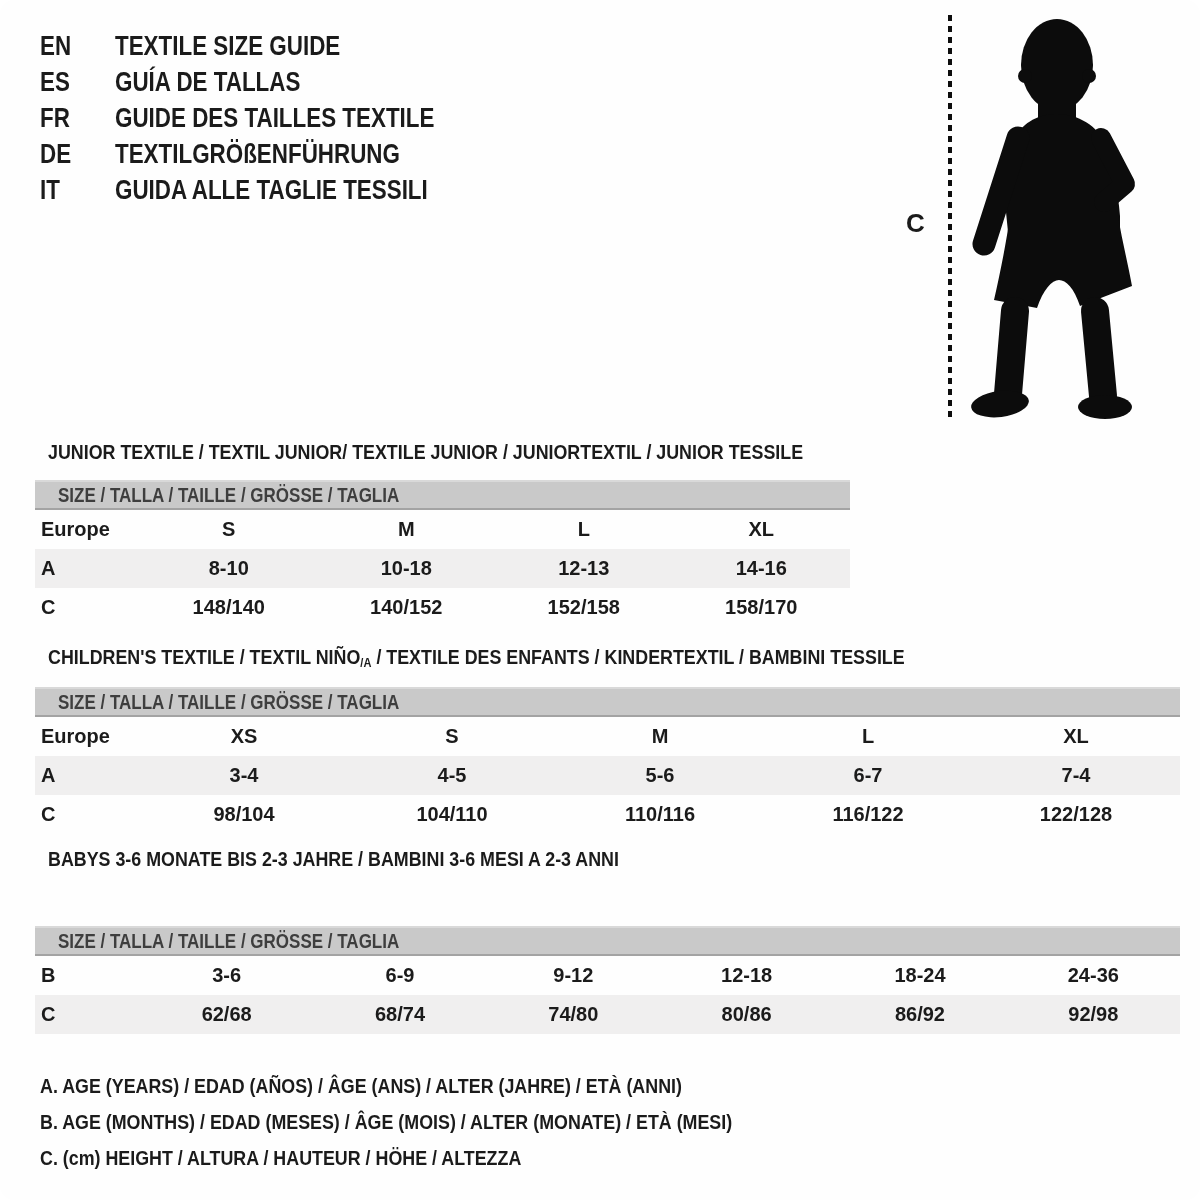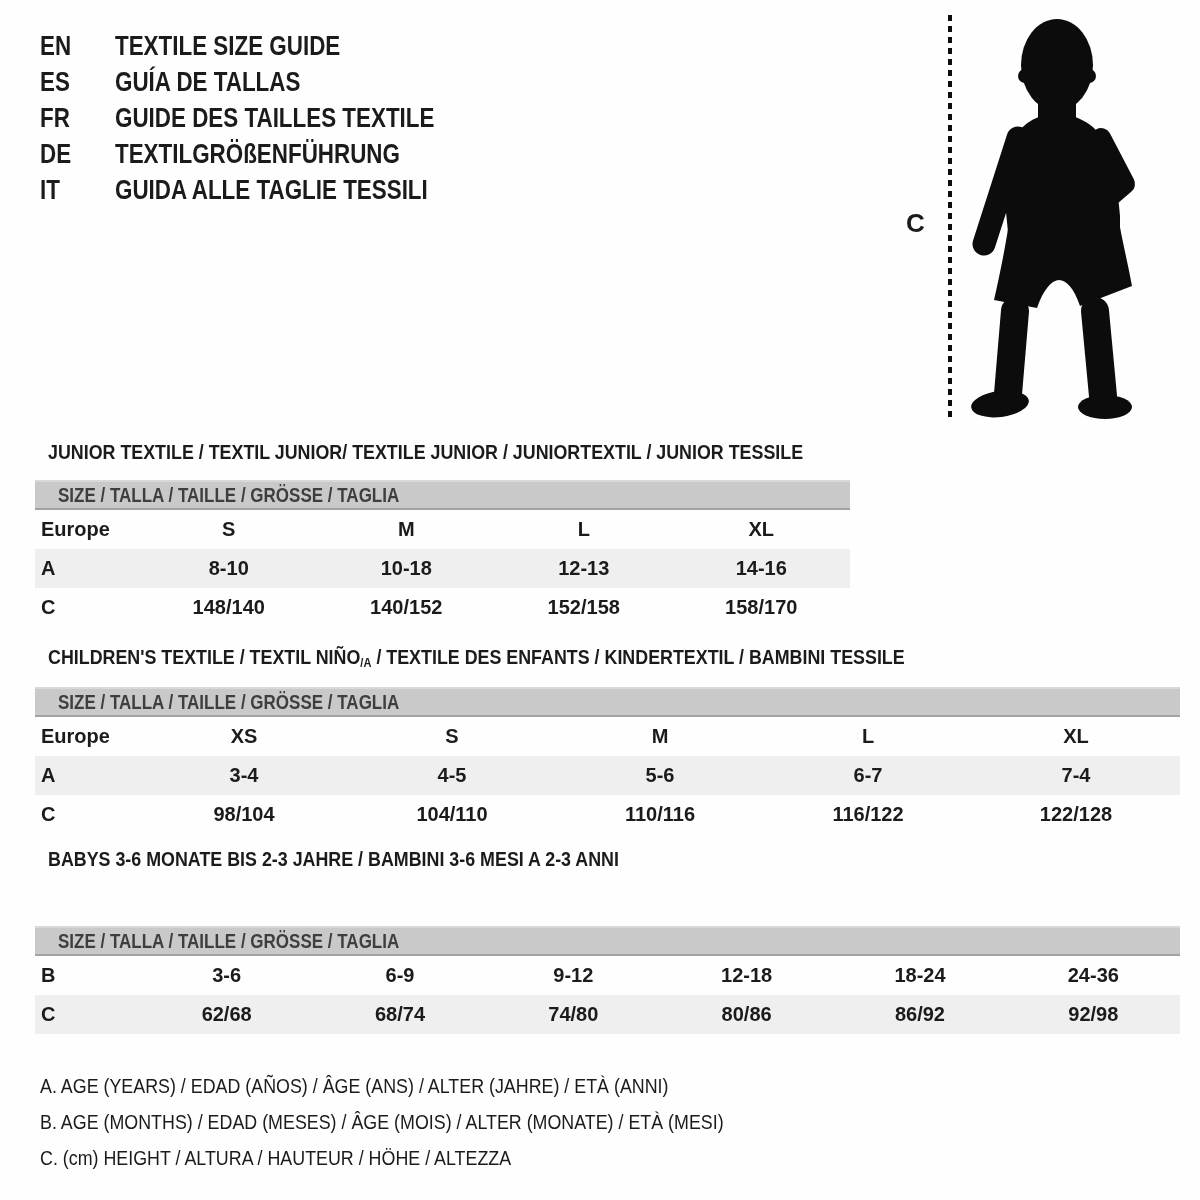--- a/index.html
+++ b/index.html
@@ -49,21 +49,21 @@
   table.size-table td{
     height:39px;text-align:center;vertical-align:middle;
     font-weight:700;font-size:20px;color:var(--text,#1b1b1b);padding:0;
   }
   table.size-table td.lbl{text-align:left;padding-left:6px;}
   col.c-lbl{width:105px;}
   tr.alt{background:var(--row-alt,#f0efef);}
 
   
   .legend{position:absolute;left:40px;top:1068px;}
-  .legend-line{height:36px;line-height:36px;font-size:21px;font-weight:400;white-space:nowrap;}
+  .legend-line{height:36px;line-height:36px;font-size:21px;font-weight:700;white-space:nowrap;}
 </style>
 </head>
 <body>
 
 <div id="app">
 
   <div class="lang-block">
     <div class="lang-row">
       <span class="lang-code">EN</span>
       <span class="lang-label">TEXTILE SIZE GUIDE</span>

